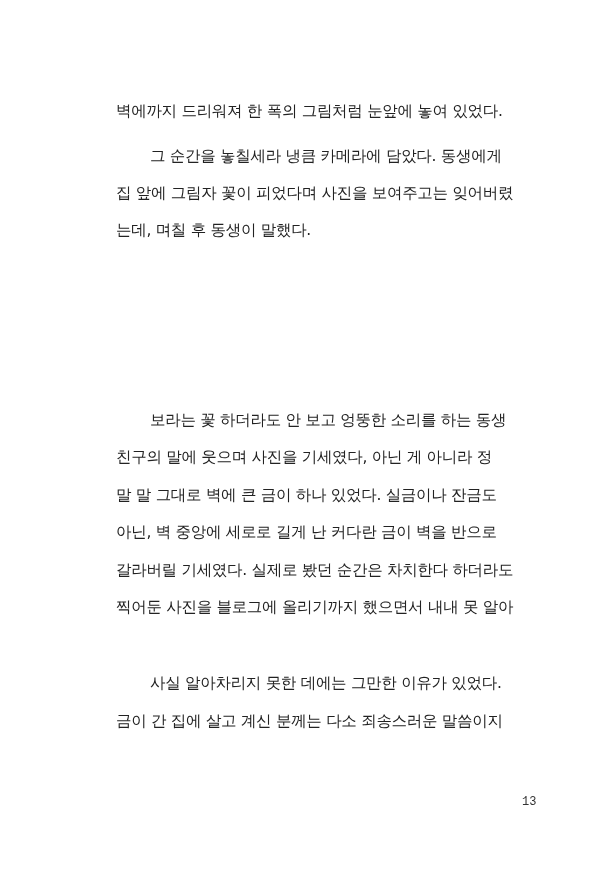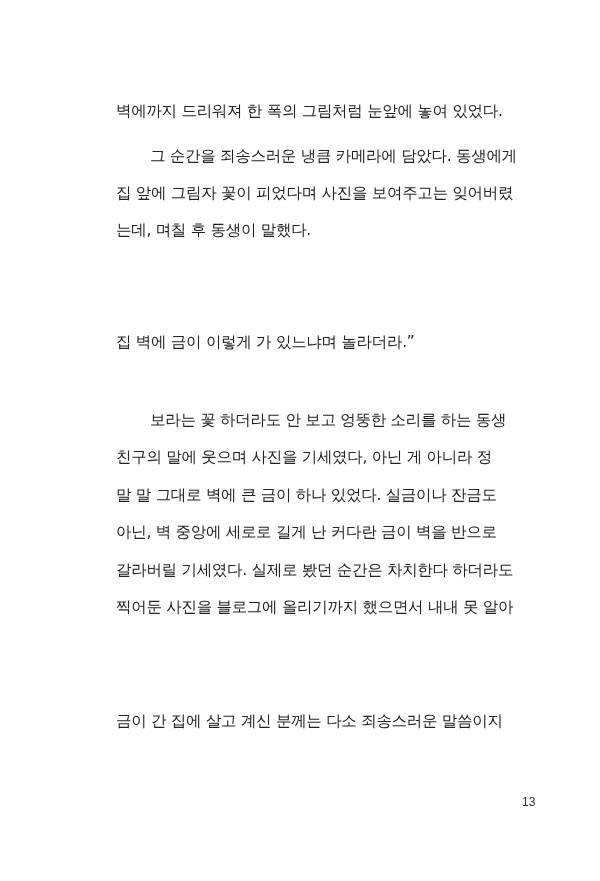--- a/index.html
+++ b/index.html
@@ -30,34 +30,34 @@
       white-space: nowrap;
       letter-spacing: -0.3px;
     }
     .indent { left: 150px; width: 366px; }
     .page-number {
       position: absolute;
       left: 522px;
       top: 795px;
       font-size: 12px;
       color: #333333;
-      font-family: Liberation Sans, sans-serif;
+      font-family: Liberation Mono, monospace;
     }
   </style>
 </head>
 <body>
 
 <div class="page">
   <div class="line" style="top:101px">벽에까지 드리워져 한 폭의 그림처럼 눈앞에 놓여 있었다.</div>
-  <div class="line indent" style="top:146px">그 순간을 죄송스러운 냉큼 카메라에 담았다. 동생에게</div>
+  <div class="line indent" style="top:146px">그 순간을 놓칠세라 냉큼 카메라에 담았다. 동생에게</div>
   <div class="line" style="top:183px">집 앞에 그림자 꽃이 피었다며 사진을 보여주고는 잊어버렸</div>
   <div class="line" style="top:220px">는데, 며칠 후 동생이 말했다.</div>
-  <div class="line" style="top:332px">집 벽에 금이 이렇게 가 있느냐며 놀라더라.”</div>
   <div class="line indent" style="top:410px">보라는 꽃 하더라도 안 보고 엉뚱한 소리를 하는 동생</div>
   <div class="line" style="top:447px">친구의 말에 웃으며 사진을 기세였다, 아닌 게 아니라 정</div>
   <div class="line" style="top:485px">말 말 그대로 벽에 큰 금이 하나 있었다. 실금이나 잔금도</div>
   <div class="line" style="top:560px">갈라버릴 기세였다. 실제로 봤던 순간은 차치한다 하더라도</div>
   <div class="line" style="top:522px">아닌, 벽 중앙에 세로로 길게 난 커다란 금이 벽을 반으로</div>
   <div class="line" style="top:597px">찍어둔 사진을 블로그에 올리기까지 했으면서 내내 못 알아</div>
+  <div class="line indent" style="top:673px">사실 알아차리지 못한 데에는 그만한 이유가 있었다.</div>
   <div class="line" style="top:711px">금이 간 집에 살고 계신 분께는 다소 죄송스러운 말씀이지</div>
 
   <div class="page-number">13</div>
 </div>
 
 </body></html>

